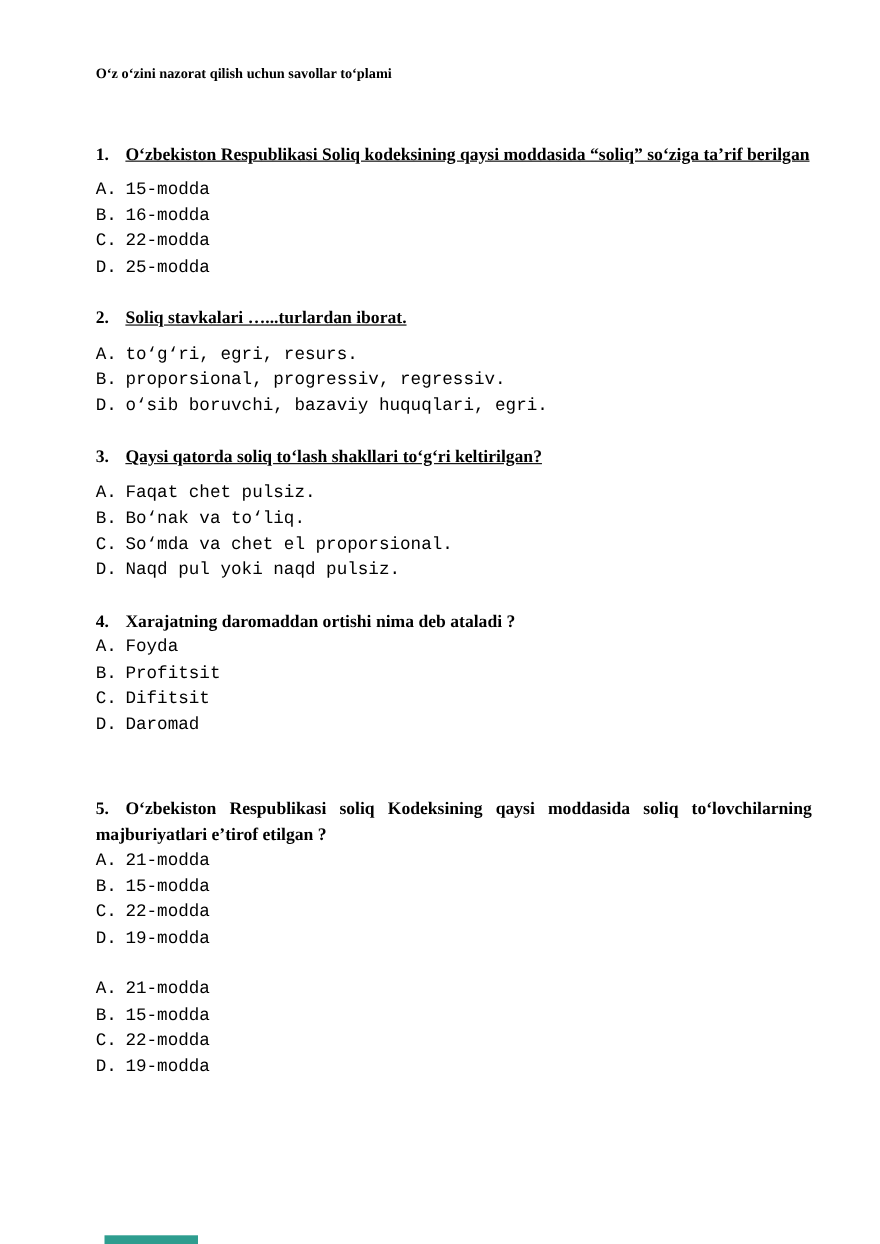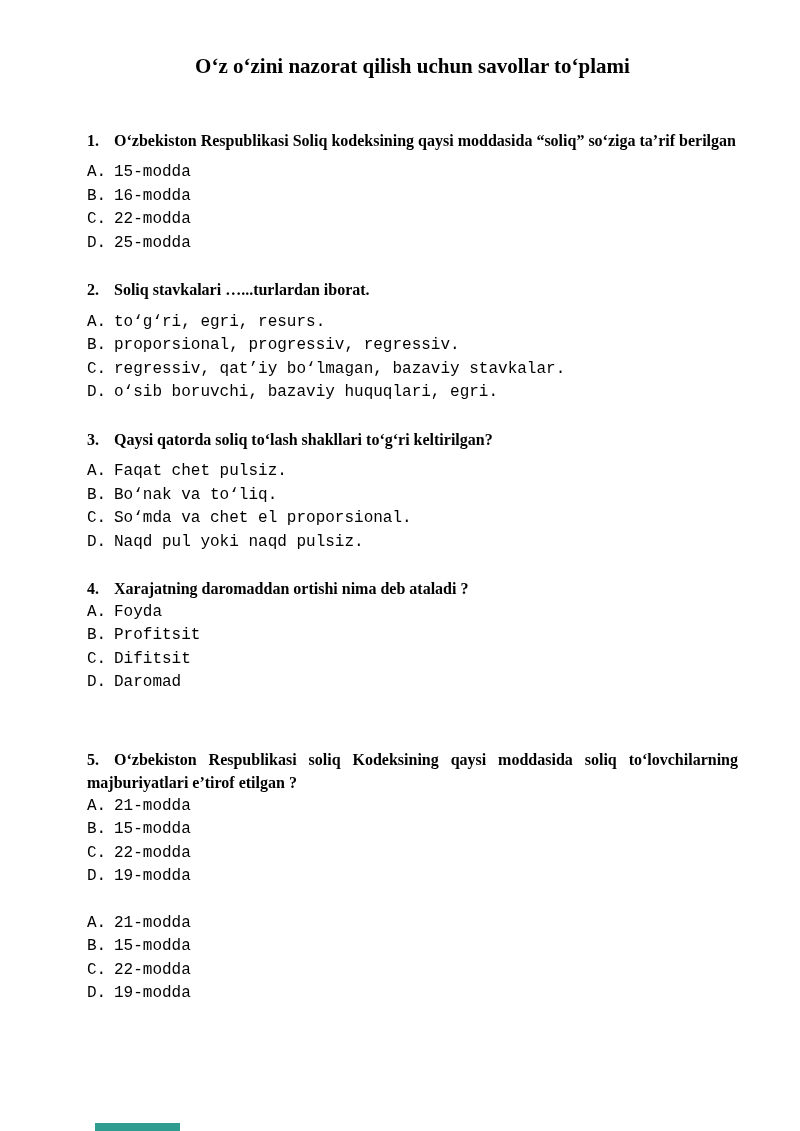--- a/index.html
+++ b/index.html
@@ -17,40 +17,41 @@
     color: #000000;
   }
   .page {
     box-sizing: border-box;
     width: 800px;
     height: 1131px;
     padding: 55px 62px 0 87px;
     position: relative;
   }
   .title {
-    text-align: center;
+    text-align: left;
     font-weight: bold;
-    font-size: 21px;
+    font-size: 13px;
     line-height: 23.5px;
     margin: 0 0 50px 0;
   }
   .question {
     margin: 0 0 23px 0;
   }
   .question.extra-gap {
     margin-top: 53px;
   }
   .q-head {
     font-weight: bold;
     text-align: justify;
     line-height: 23.5px;
     margin: 0;
   }
   .q-head.gap-after {
     margin-bottom: 9px;
+    text-decoration: underline;
   }
   .marker {
     display: inline-block;
     min-width: 27px;
   }
   .option {
     line-height: 23.5px;
     font-family: Liberation Mono, monospace;
   }
   .footer-bar {
@@ -76,21 +77,20 @@
       <div class="option"><span class="marker">C.</span><span>22-modda</span></div>
       <div class="option"><span class="marker">D.</span><span>25-modda</span></div>
     </div>
   </section>
 
   <section class="question">
     <p class="q-head gap-after"><span class="marker">2.</span><span>Soliq stavkalari …...turlardan iborat.</span></p>
     <div class="options">
       <div class="option"><span class="marker">A.</span><span>to‘g‘ri, egri, resurs.</span></div>
       <div class="option"><span class="marker">B.</span><span>proporsional, progressiv, regressiv.</span></div>
-      <div class="option"><span class="marker">C.</span><span>regressiv, qat’iy bo‘lmagan, bazaviy stavkalar.</span></div>
       <div class="option"><span class="marker">D.</span><span>o‘sib boruvchi, bazaviy huquqlari, egri.</span></div>
     </div>
   </section>
 
   <section class="question">
     <p class="q-head gap-after"><span class="marker">3.</span><span>Qaysi qatorda soliq to‘lash shakllari to‘g‘ri keltirilgan?</span></p>
     <div class="options">
       <div class="option"><span class="marker">A.</span><span>Faqat chet pulsiz.</span></div>
       <div class="option"><span class="marker">B.</span><span>Bo‘nak va to‘liq.</span></div>
       <div class="option"><span class="marker">C.</span><span>So‘mda va chet el proporsional.</span></div>

